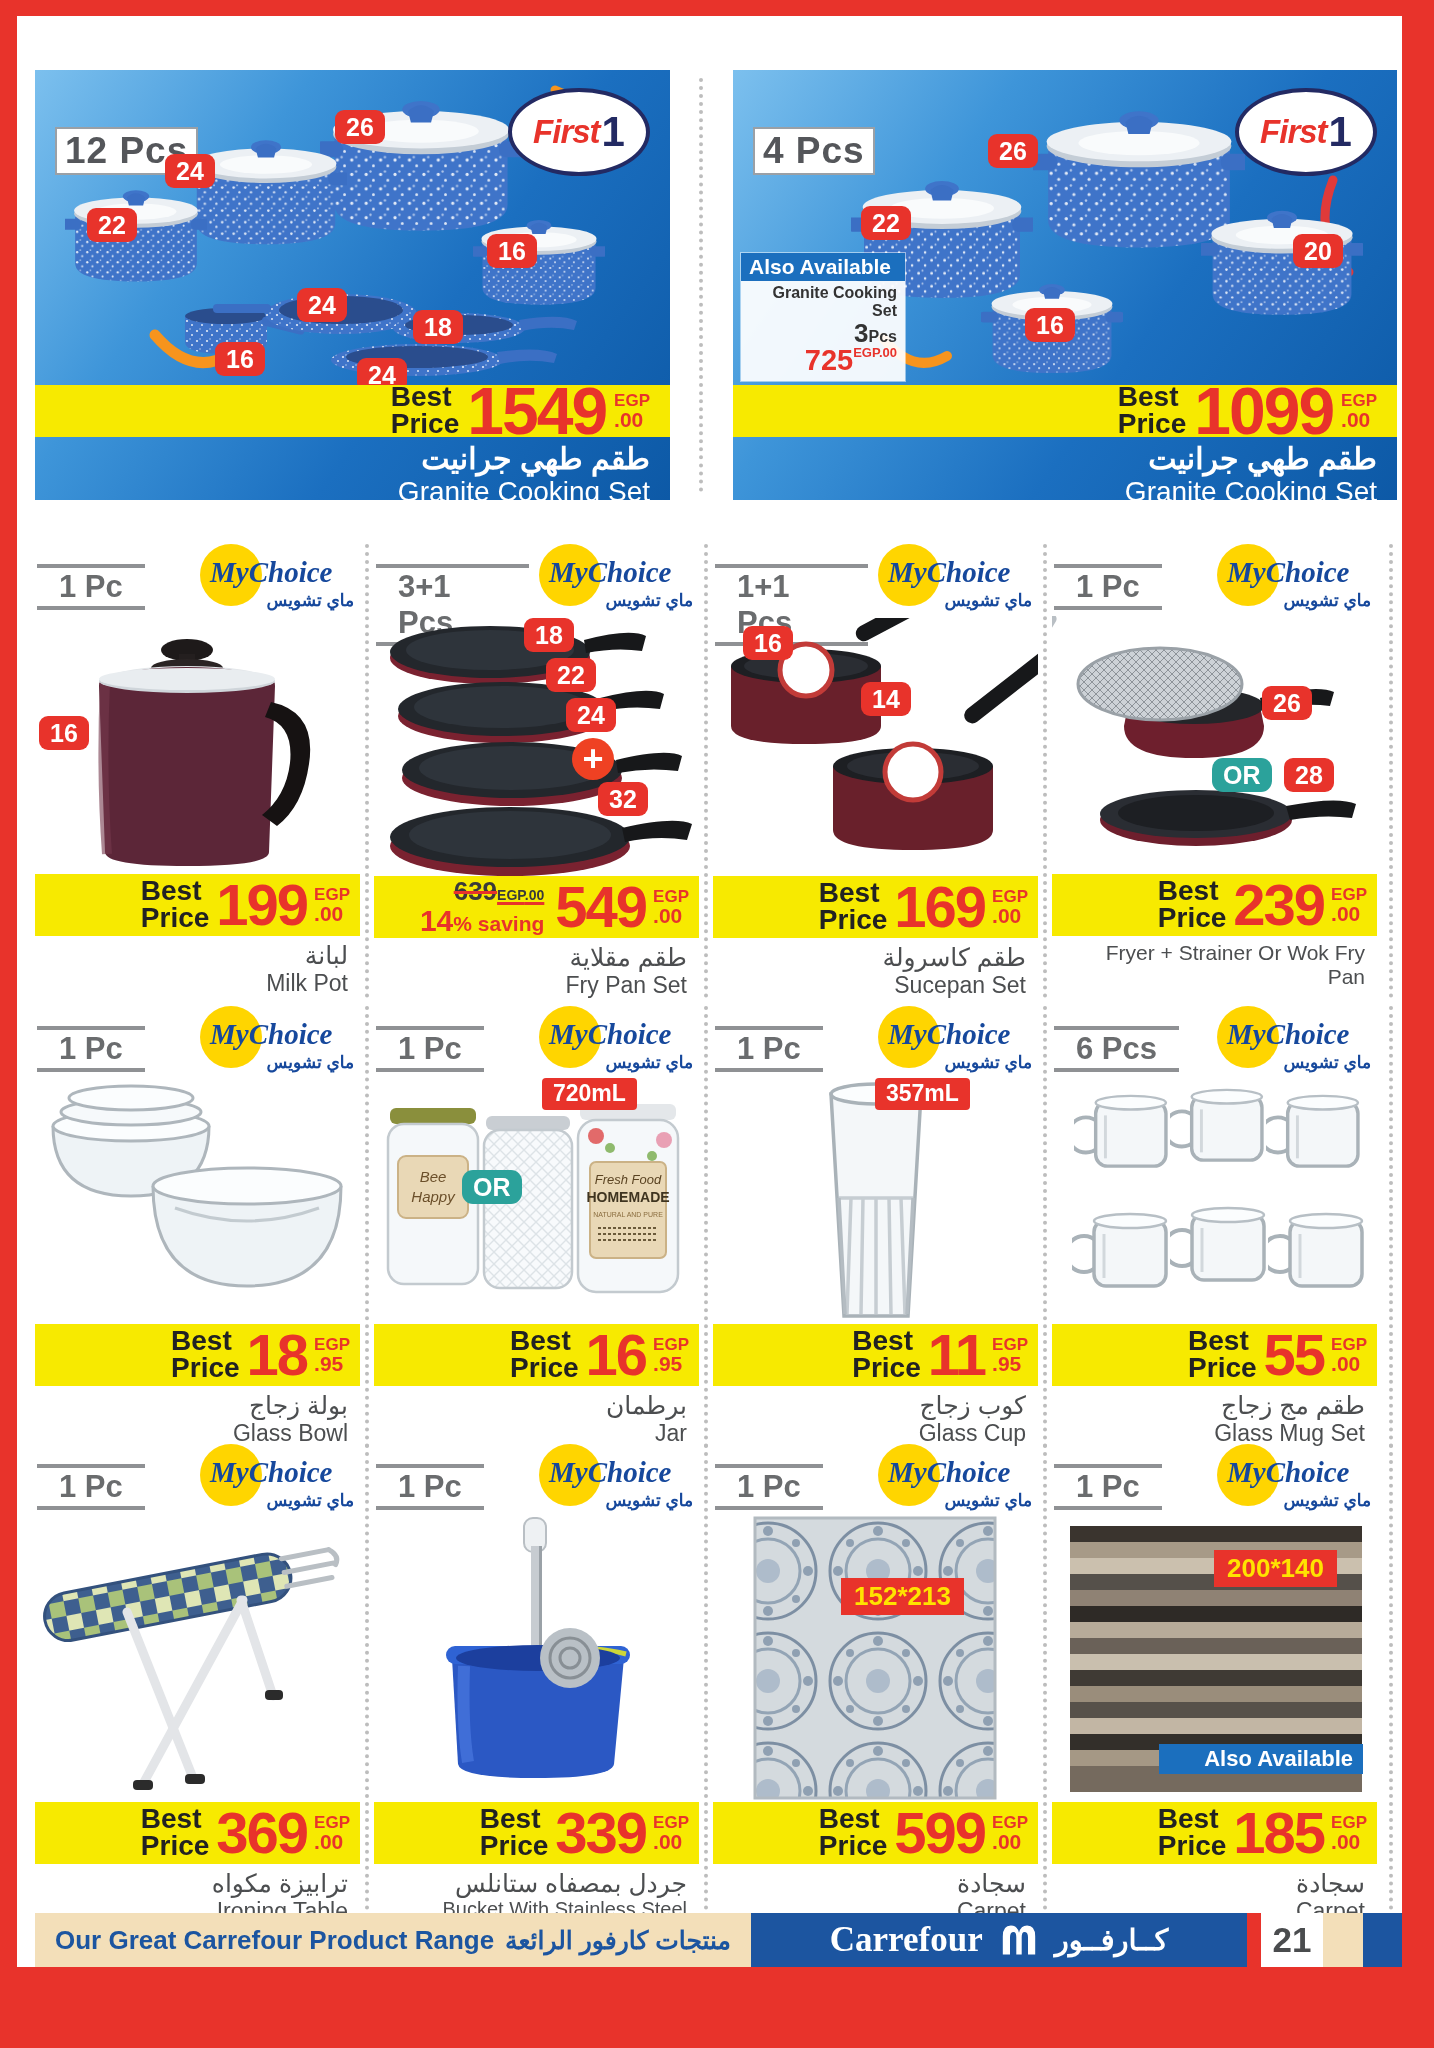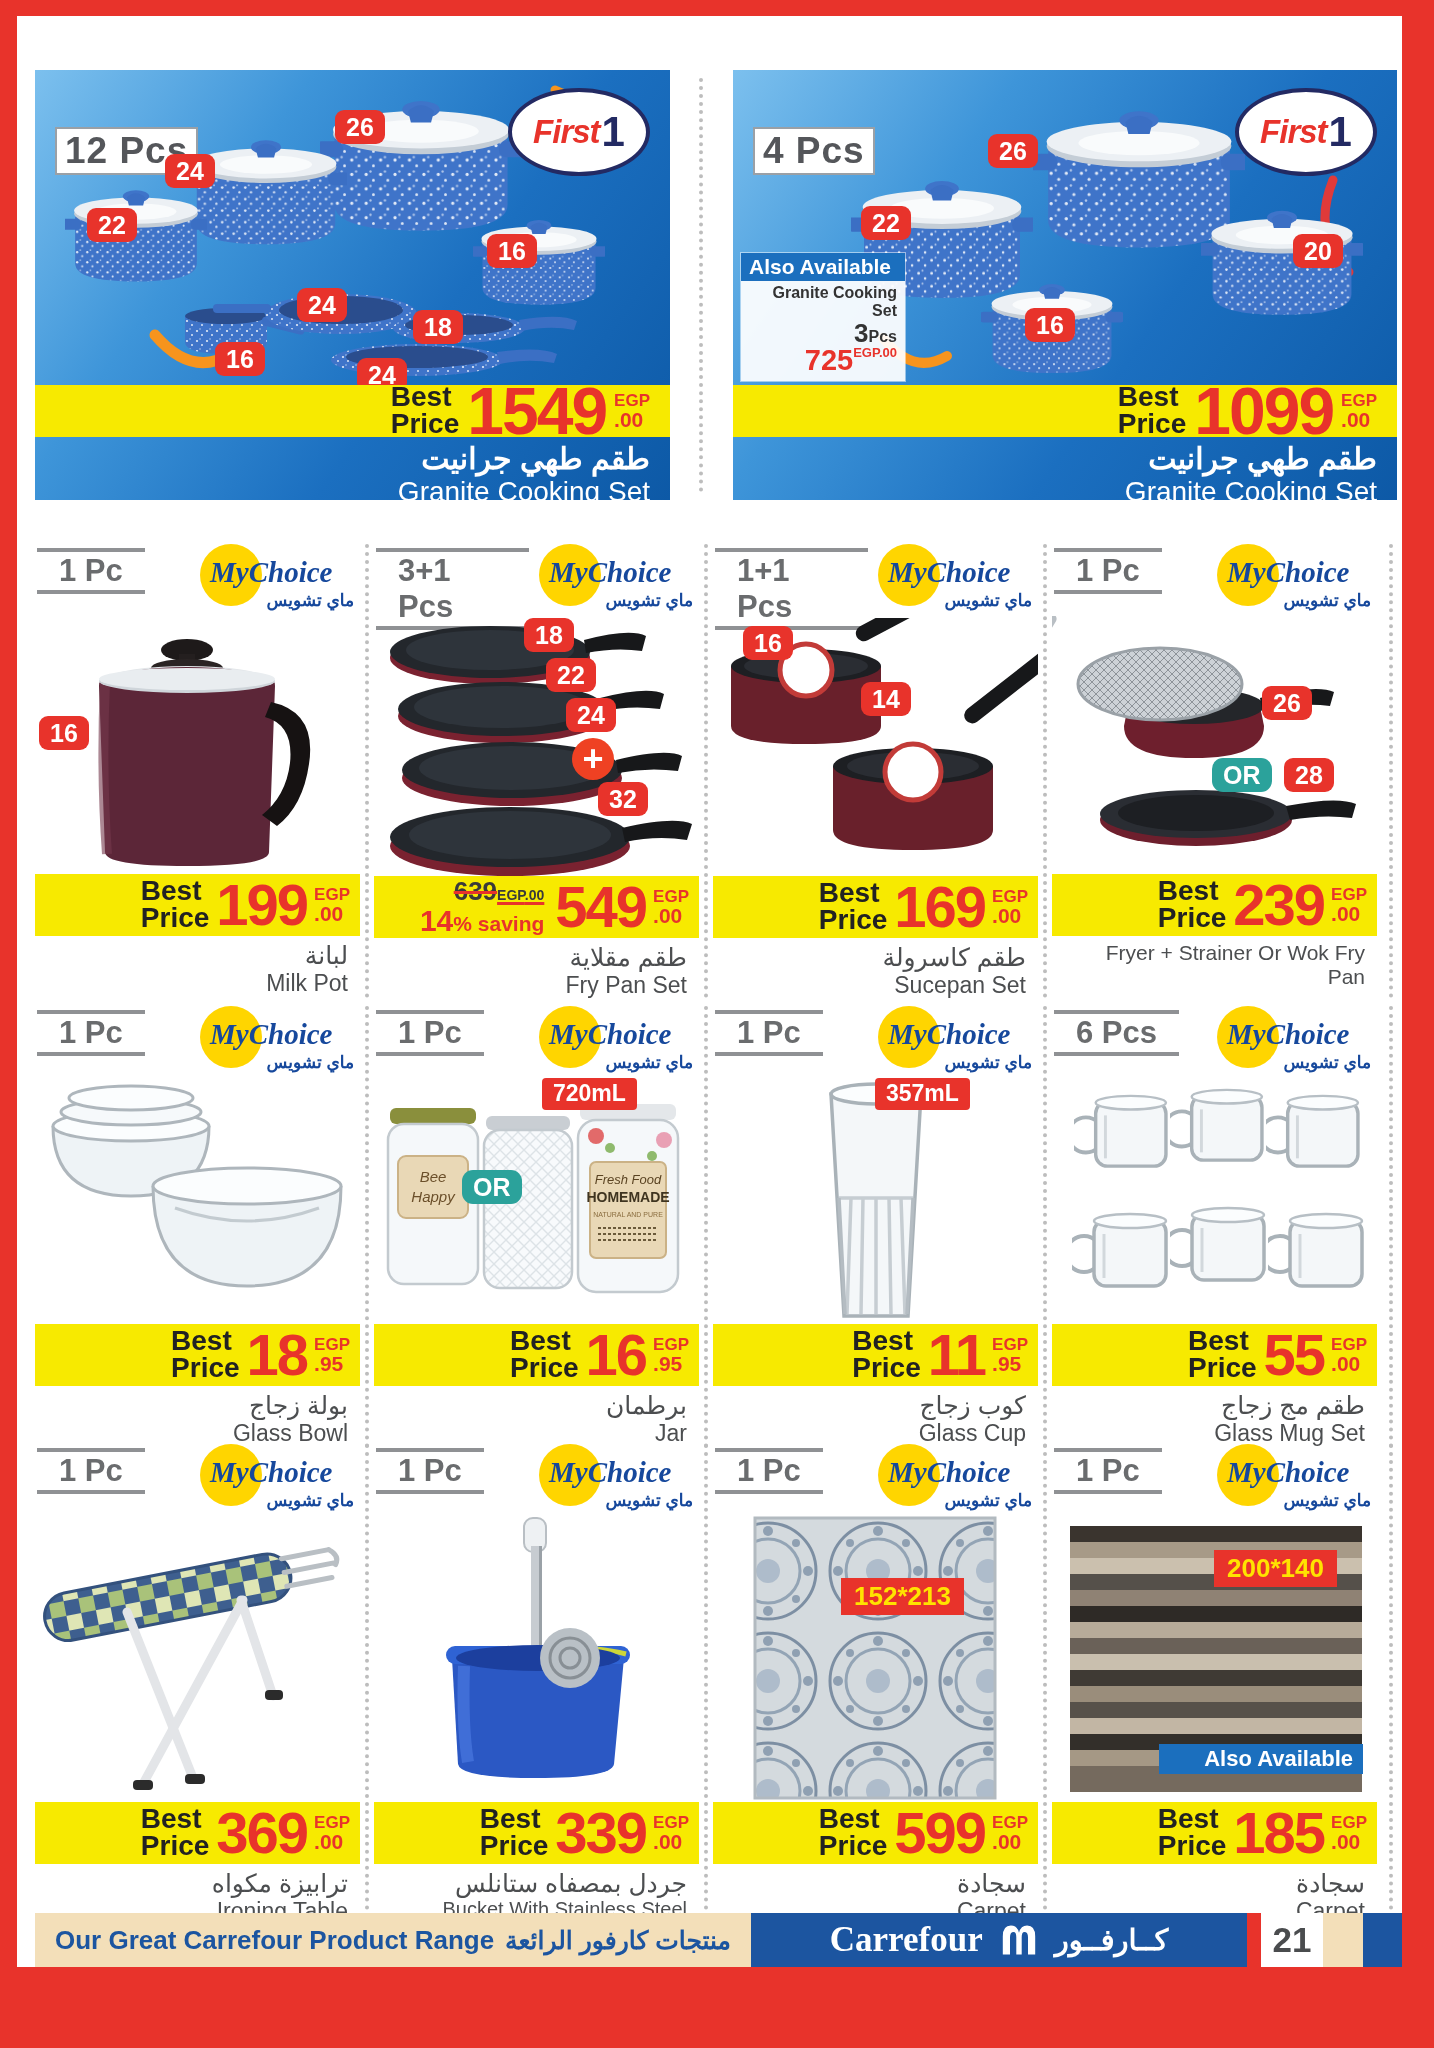--- a/index.html
+++ b/index.html
@@ -53,21 +53,21 @@
   .row{position:absolute;left:35px;width:1362px;}
   #row1{top:540px;height:462px;}
   #row2{top:1002px;height:450px;}
   #row3{top:1440px;height:490px;}
   .sep{position:absolute;top:4px;bottom:4px;width:0;border-left:4px dotted #bdbdbd;}
   #banner-sep{position:absolute;left:699px;top:78px;height:414px;width:0;border-left:4px dotted #bdbdbd;}
   .card{position:absolute;top:0;height:100%;width:325px;display:flex;flex-direction:column;}
   .card.c1{left:0;}.card.c2{left:339px;}.card.c3{left:678px;}.card.c4{left:1017px;}
   .card-head{display:flex;justify-content:space-between;align-items:flex-start;height:74px;padding:4px 2px 0;}
   .pieces{color:#6a6c6e;font-weight:bold;font-size:31px;border-top:4px solid #8f9194;
-    border-bottom:4px solid #8f9194;padding:1px 22px;margin-top:4px;}
+    border-bottom:4px solid #8f9194;padding:1px 22px;margin-top:20px;}
   .mychoice{position:relative;width:168px;height:72px;flex:none;}
   .mc-circle{position:absolute;left:10px;top:0;width:62px;height:62px;border-radius:50%;background:#ffd500;}
   .mc-text{position:absolute;left:20px;top:12px;font-style:italic;font-weight:bold;font-size:29px;
     color:#16489c;font-family:"Liberation Serif",serif;}
   .mc-ar{position:absolute;right:4px;top:46px;font-size:17px;color:#16489c;font-weight:bold;}
   .card-art{position:relative;flex:1;}
   .card-art svg{display:block;width:100%;height:100%;}
   .card-price{height:62px;background:#f7ea00;display:flex;justify-content:flex-end;align-items:center;
     gap:7px;padding-right:10px;flex:none;}
   .card-price .bp-val{font-size:58px;}

